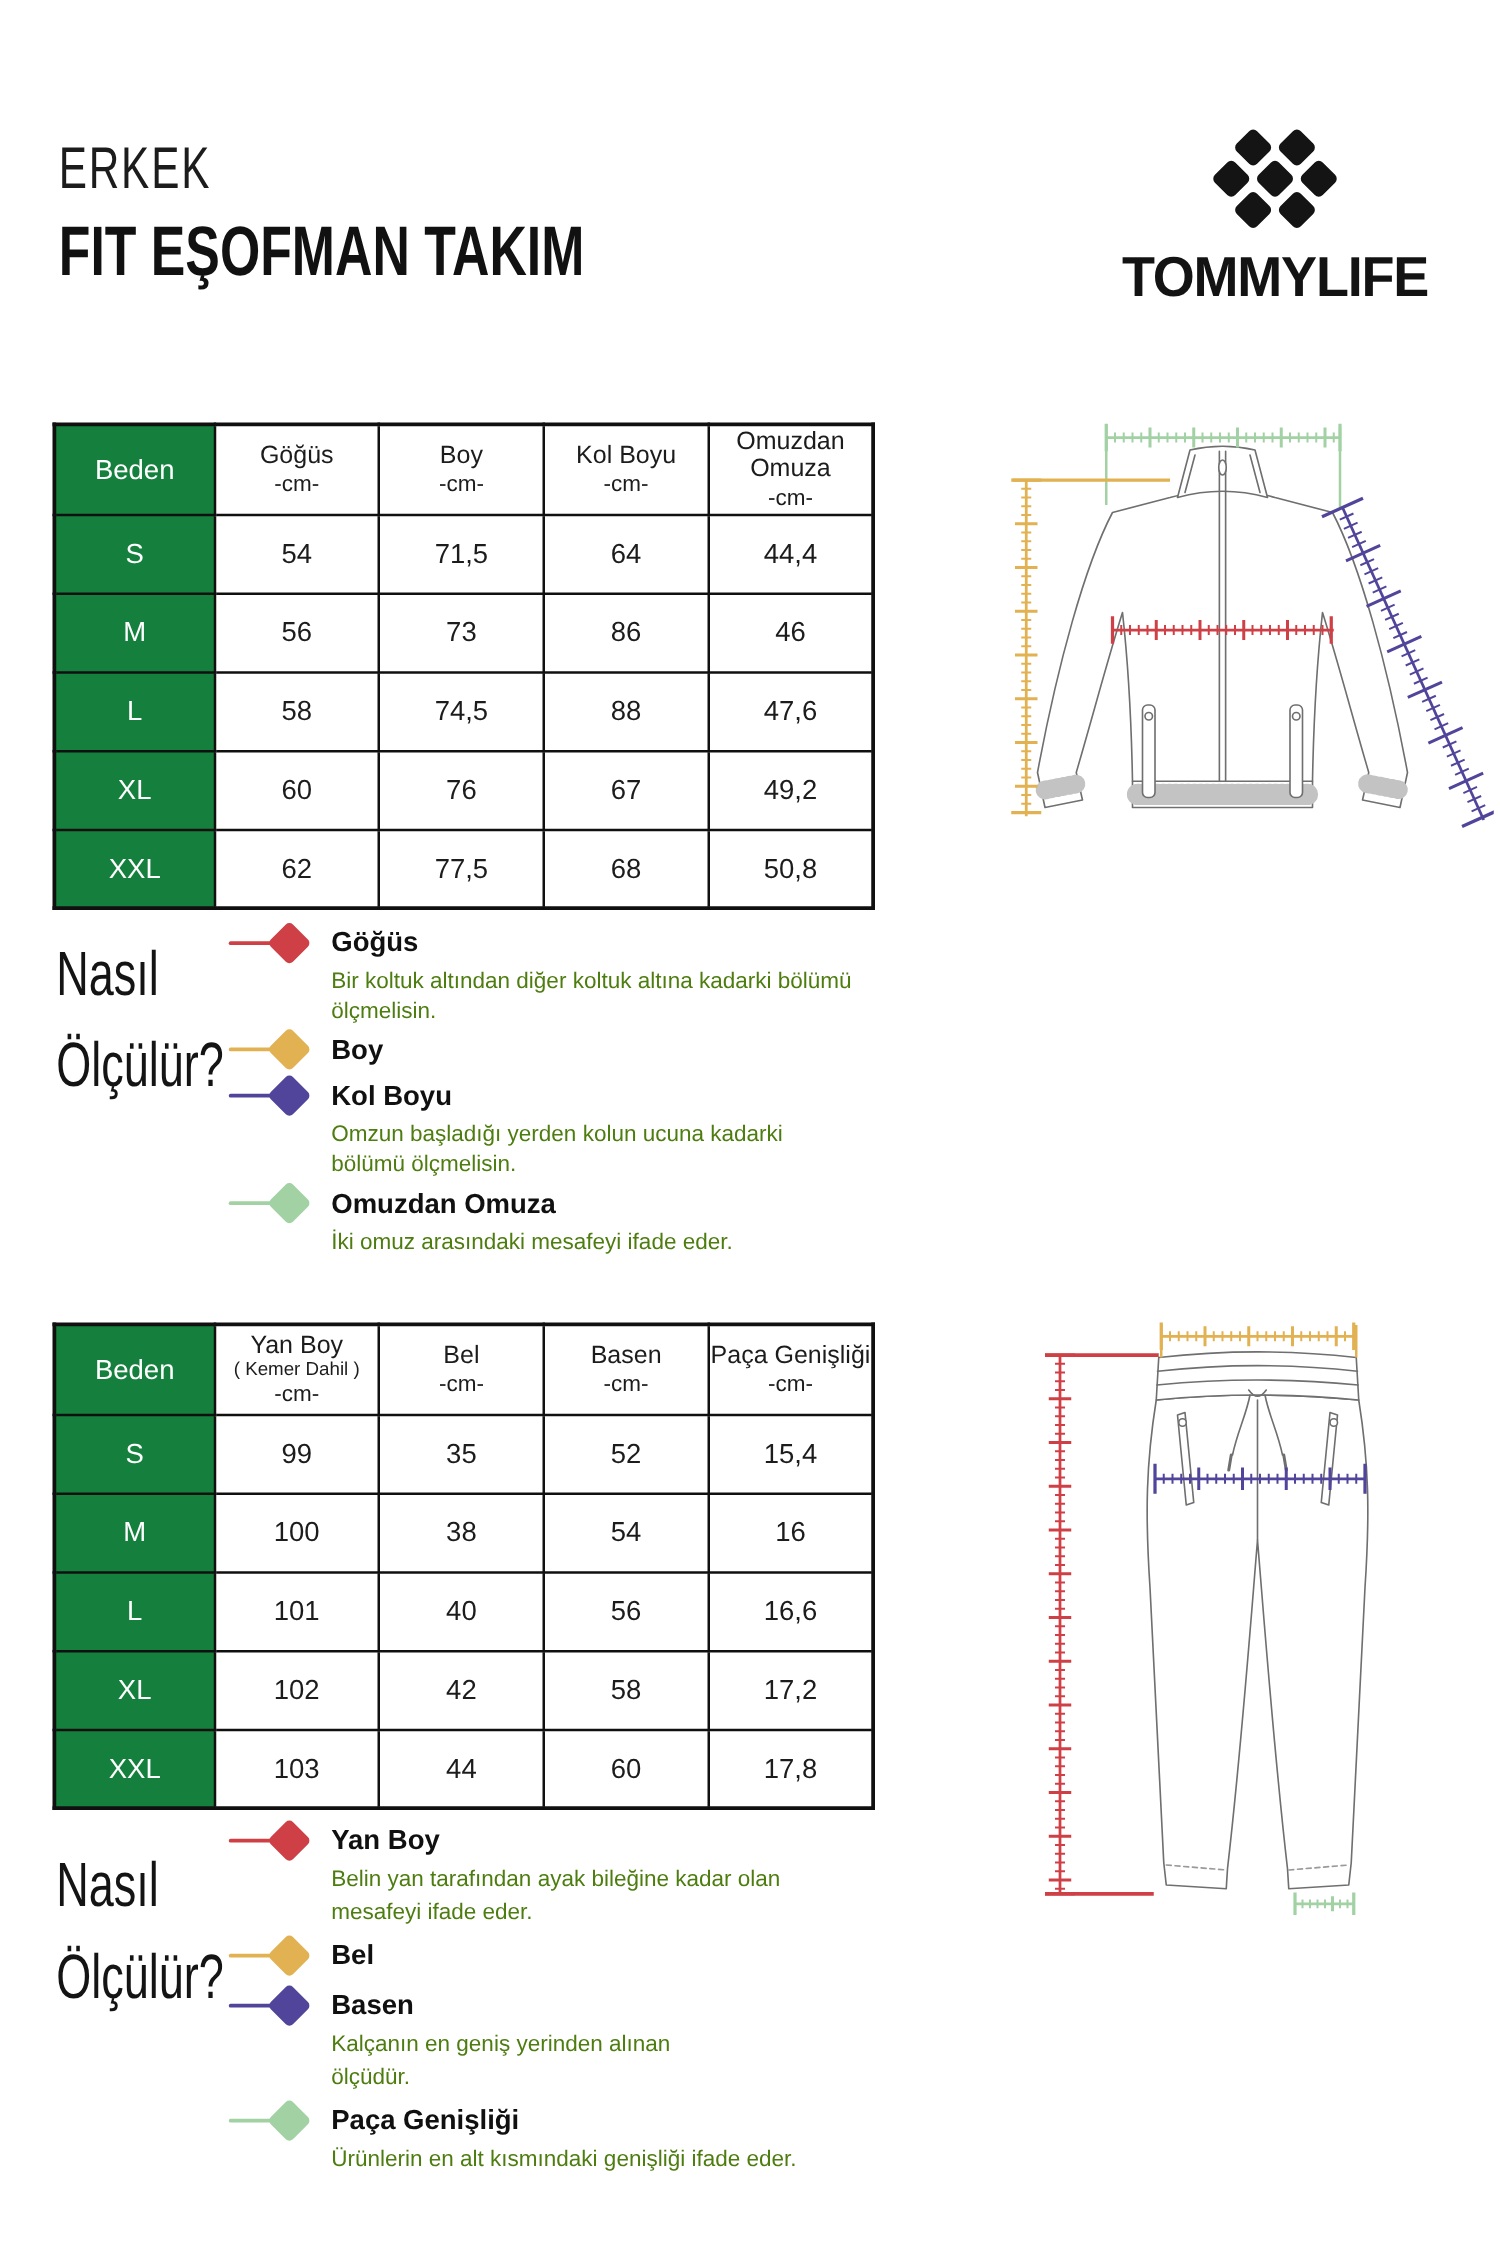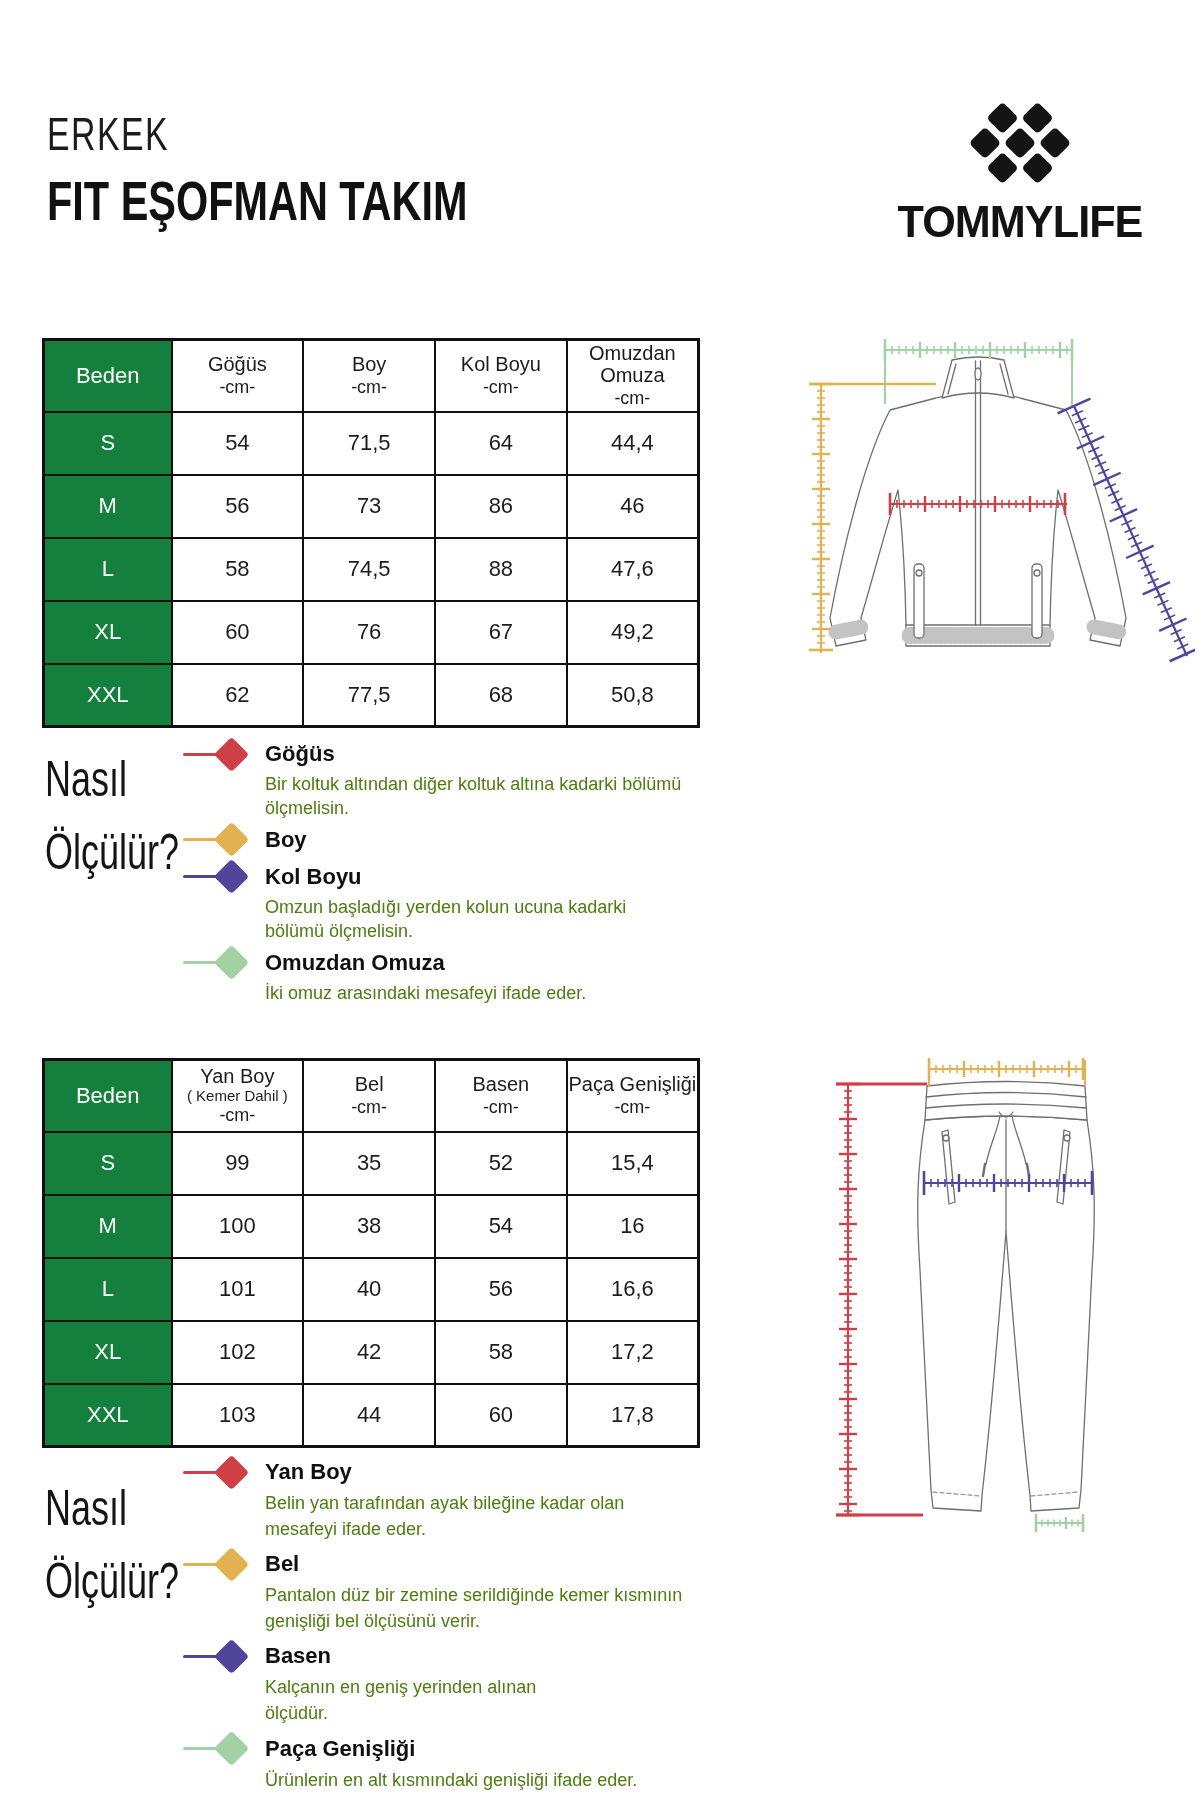--- a/index.html
+++ b/index.html
@@ -606,22 +606,20 @@
 mesafeyi ifade eder.</p>
         </div>
       </div>
       <div class="legend-item">
         <div class="lm">
           <div class="stem" style="background: rgb(226, 177, 82);"></div>
           <div class="dia" style="background: rgb(226, 177, 82);"></div>
         </div>
         <div class="lt">
           <h4>Bel</h4>
-          <p>Pantalon düz bir zemine serildiğinde kemer kısmının
-genişliği bel ölçüsünü verir.</p>
         </div>
       </div>
       <div class="legend-item">
         <div class="lm">
           <div class="stem" style="background: rgb(80, 69, 154);"></div>
           <div class="dia" style="background: rgb(80, 69, 154);"></div>
         </div>
         <div class="lt">
           <h4>Basen</h4>
           <p>Kalçanın en geniş yerinden alınan

